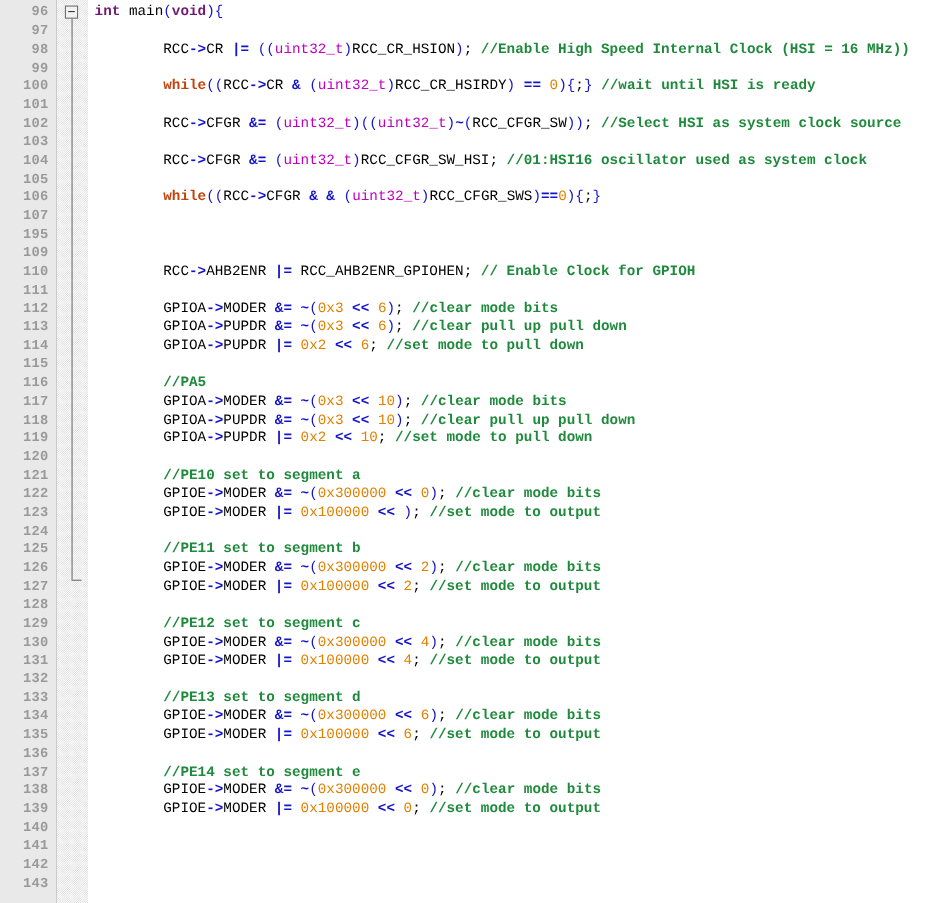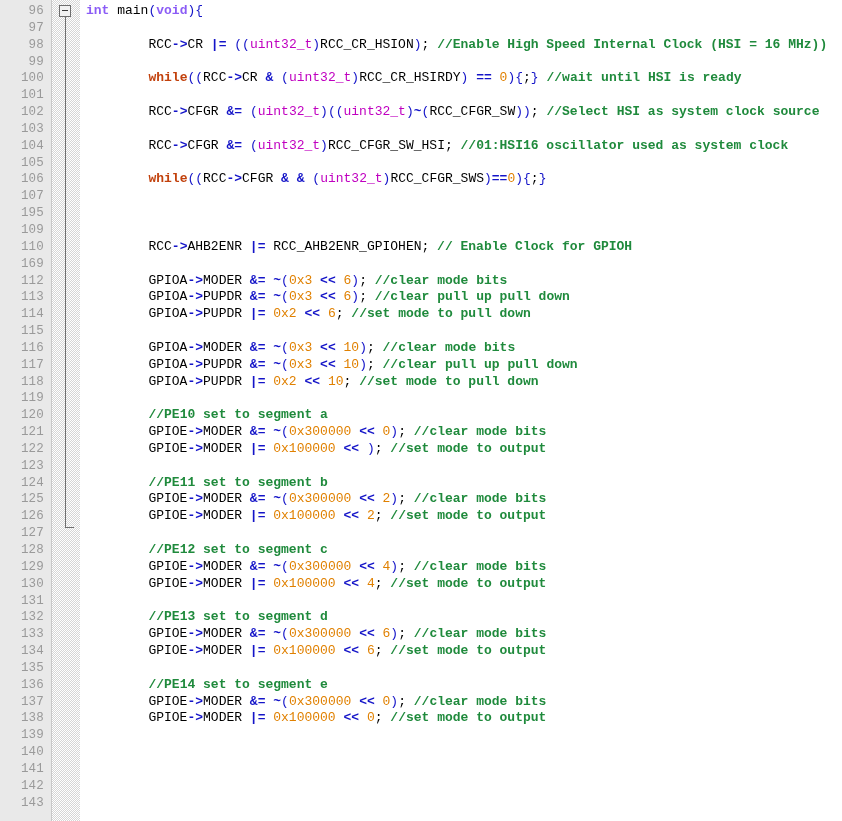--- a/index.html
+++ b/index.html
@@ -38,20 +38,21 @@
   }
   .gutter-line {
     height: 16.85px;
     line-height: 16.85px;
     font-size: 12.5px;
     color: #9a9a9a;
     text-align: right;
     padding-right: 7px;
     box-sizing: border-box;
     letter-spacing: 0.2px;
+    font-weight: bold;
   }
 
   
   .foldstrip {
     width: 28px;
     min-width: 28px;
     position: relative;
     background-color: #ffffff;
     background-image:
       linear-gradient(45deg, #d6d6d6 25%, transparent 25%, transparent 75%, #d6d6d6 75%),
@@ -106,21 +107,21 @@
     height: 16.85px;
     line-height: 16.85px;
     font-size: 13px;
     white-space: pre;
     color: #000000;
     letter-spacing: 0px;
   }
 
   
   .tk-plain    { color: #000000; }
-  .tk-keyword  { color: #8b5cf6; font-weight: bold; }
+  .tk-keyword  { color: #701a75; font-weight: bold; }
   .tk-ctrl     { color: #c2410c; font-weight: bold; }
   .tk-type     { color: #c000c0; }
   .tk-comment  { color: #1f8a3c; font-weight: bold; }
   .tk-number   { color: #e08000; }
   .tk-op       { color: #1414c8; font-weight: bold; }
   .tk-punc     { color: #1414c8; }
 </style>
 </head>
 <body>
 
@@ -135,21 +136,21 @@
       <div class="gutter-line">101</div>
       <div class="gutter-line">102</div>
       <div class="gutter-line">103</div>
       <div class="gutter-line">104</div>
       <div class="gutter-line">105</div>
       <div class="gutter-line">106</div>
       <div class="gutter-line">107</div>
       <div class="gutter-line">195</div>
       <div class="gutter-line">109</div>
       <div class="gutter-line">110</div>
-      <div class="gutter-line">169</div>
+      <div class="gutter-line">111</div>
       <div class="gutter-line">112</div>
       <div class="gutter-line">113</div>
       <div class="gutter-line">114</div>
       <div class="gutter-line">115</div>
       <div class="gutter-line">116</div>
       <div class="gutter-line">117</div>
       <div class="gutter-line">118</div>
       <div class="gutter-line">119</div>
       <div class="gutter-line">120</div>
       <div class="gutter-line">121</div>
@@ -197,20 +198,21 @@
       <div class="code-line"><span class="tk-plain">        </span><span class="tk-ctrl">while</span><span class="tk-punc">((</span><span class="tk-plain">RCC</span><span class="tk-op">-&gt;</span><span class="tk-plain">CFGR </span><span class="tk-op">&amp;</span><span class="tk-plain"> </span><span class="tk-op">&amp;</span><span class="tk-plain"> </span><span class="tk-punc">(</span><span class="tk-type">uint32_t</span><span class="tk-punc">)</span><span class="tk-plain">RCC_CFGR_SWS</span><span class="tk-punc">)</span><span class="tk-op">==</span><span class="tk-number">0</span><span class="tk-punc">)</span><span class="tk-punc">{</span><span class="tk-plain">;</span><span class="tk-punc">}</span></div>
       <div class="code-line">&nbsp;</div>
       <div class="code-line">&nbsp;</div>
       <div class="code-line">&nbsp;</div>
       <div class="code-line"><span class="tk-plain">        RCC</span><span class="tk-op">-&gt;</span><span class="tk-plain">AHB2ENR </span><span class="tk-op">|=</span><span class="tk-plain"> RCC_AHB2ENR_GPIOHEN; </span><span class="tk-comment">// Enable Clock for GPIOH</span></div>
       <div class="code-line">&nbsp;</div>
       <div class="code-line"><span class="tk-plain">        GPIOA</span><span class="tk-op">-&gt;</span><span class="tk-plain">MODER </span><span class="tk-op">&amp;=</span><span class="tk-plain"> </span><span class="tk-op">~</span><span class="tk-punc">(</span><span class="tk-number">0x3</span><span class="tk-plain"> </span><span class="tk-op">&lt;&lt;</span><span class="tk-plain"> </span><span class="tk-number">6</span><span class="tk-punc">)</span><span class="tk-plain">; </span><span class="tk-comment">//clear mode bits</span></div>
       <div class="code-line"><span class="tk-plain">        GPIOA</span><span class="tk-op">-&gt;</span><span class="tk-plain">PUPDR </span><span class="tk-op">&amp;=</span><span class="tk-plain"> </span><span class="tk-op">~</span><span class="tk-punc">(</span><span class="tk-number">0x3</span><span class="tk-plain"> </span><span class="tk-op">&lt;&lt;</span><span class="tk-plain"> </span><span class="tk-number">6</span><span class="tk-punc">)</span><span class="tk-plain">; </span><span class="tk-comment">//clear pull up pull down</span></div>
       <div class="code-line"><span class="tk-plain">        GPIOA</span><span class="tk-op">-&gt;</span><span class="tk-plain">PUPDR </span><span class="tk-op">|=</span><span class="tk-plain"> </span><span class="tk-number">0x2</span><span class="tk-plain"> </span><span class="tk-op">&lt;&lt;</span><span class="tk-plain"> </span><span class="tk-number">6</span><span class="tk-plain">; </span><span class="tk-comment">//set mode to pull down</span></div>
       <div class="code-line">&nbsp;</div>
+      <div class="code-line"><span class="tk-plain">        </span><span class="tk-comment">//PA5</span></div>
       <div class="code-line"><span class="tk-plain">        GPIOA</span><span class="tk-op">-&gt;</span><span class="tk-plain">MODER </span><span class="tk-op">&amp;=</span><span class="tk-plain"> </span><span class="tk-op">~</span><span class="tk-punc">(</span><span class="tk-number">0x3</span><span class="tk-plain"> </span><span class="tk-op">&lt;&lt;</span><span class="tk-plain"> </span><span class="tk-number">10</span><span class="tk-punc">)</span><span class="tk-plain">; </span><span class="tk-comment">//clear mode bits</span></div>
       <div class="code-line"><span class="tk-plain">        GPIOA</span><span class="tk-op">-&gt;</span><span class="tk-plain">PUPDR </span><span class="tk-op">&amp;=</span><span class="tk-plain"> </span><span class="tk-op">~</span><span class="tk-punc">(</span><span class="tk-number">0x3</span><span class="tk-plain"> </span><span class="tk-op">&lt;&lt;</span><span class="tk-plain"> </span><span class="tk-number">10</span><span class="tk-punc">)</span><span class="tk-plain">; </span><span class="tk-comment">//clear pull up pull down</span></div>
       <div class="code-line"><span class="tk-plain">        GPIOA</span><span class="tk-op">-&gt;</span><span class="tk-plain">PUPDR </span><span class="tk-op">|=</span><span class="tk-plain"> </span><span class="tk-number">0x2</span><span class="tk-plain"> </span><span class="tk-op">&lt;&lt;</span><span class="tk-plain"> </span><span class="tk-number">10</span><span class="tk-plain">; </span><span class="tk-comment">//set mode to pull down</span></div>
       <div class="code-line">&nbsp;</div>
       <div class="code-line"><span class="tk-plain">        </span><span class="tk-comment">//PE10 set to segment a</span></div>
       <div class="code-line"><span class="tk-plain">        GPIOE</span><span class="tk-op">-&gt;</span><span class="tk-plain">MODER </span><span class="tk-op">&amp;=</span><span class="tk-plain"> </span><span class="tk-op">~</span><span class="tk-punc">(</span><span class="tk-number">0x300000</span><span class="tk-plain"> </span><span class="tk-op">&lt;&lt;</span><span class="tk-plain"> </span><span class="tk-number">0</span><span class="tk-punc">)</span><span class="tk-plain">; </span><span class="tk-comment">//clear mode bits</span></div>
       <div class="code-line"><span class="tk-plain">        GPIOE</span><span class="tk-op">-&gt;</span><span class="tk-plain">MODER </span><span class="tk-op">|=</span><span class="tk-plain"> </span><span class="tk-number">0x100000</span><span class="tk-plain"> </span><span class="tk-op">&lt;&lt;</span><span class="tk-plain"> </span><span class="tk-punc">)</span><span class="tk-plain">; </span><span class="tk-comment">//set mode to output</span></div>
       <div class="code-line">&nbsp;</div>
       <div class="code-line"><span class="tk-plain">        </span><span class="tk-comment">//PE11 set to segment b</span></div>
       <div class="code-line"><span class="tk-plain">        GPIOE</span><span class="tk-op">-&gt;</span><span class="tk-plain">MODER </span><span class="tk-op">&amp;=</span><span class="tk-plain"> </span><span class="tk-op">~</span><span class="tk-punc">(</span><span class="tk-number">0x300000</span><span class="tk-plain"> </span><span class="tk-op">&lt;&lt;</span><span class="tk-plain"> </span><span class="tk-number">2</span><span class="tk-punc">)</span><span class="tk-plain">; </span><span class="tk-comment">//clear mode bits</span></div>

